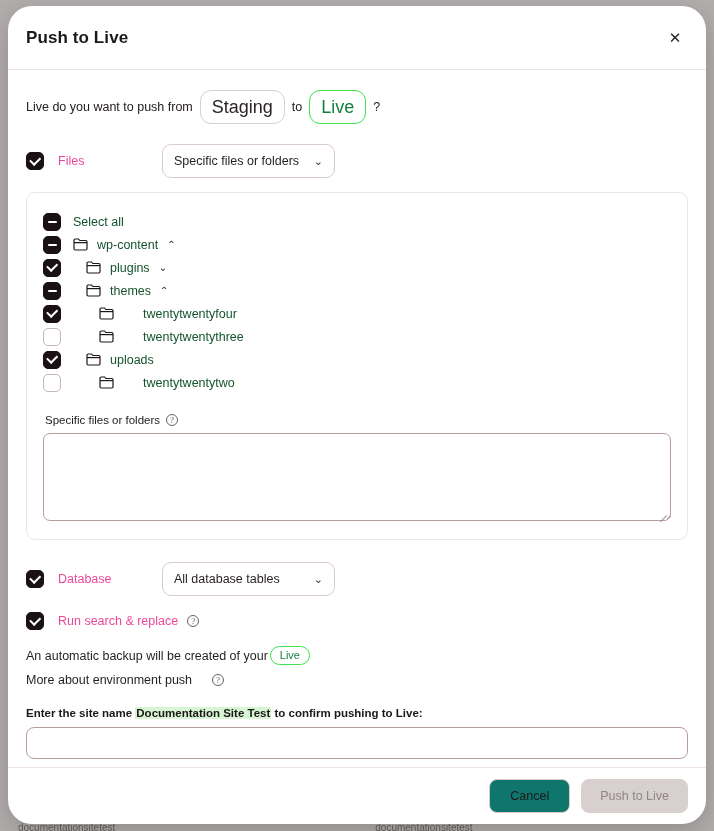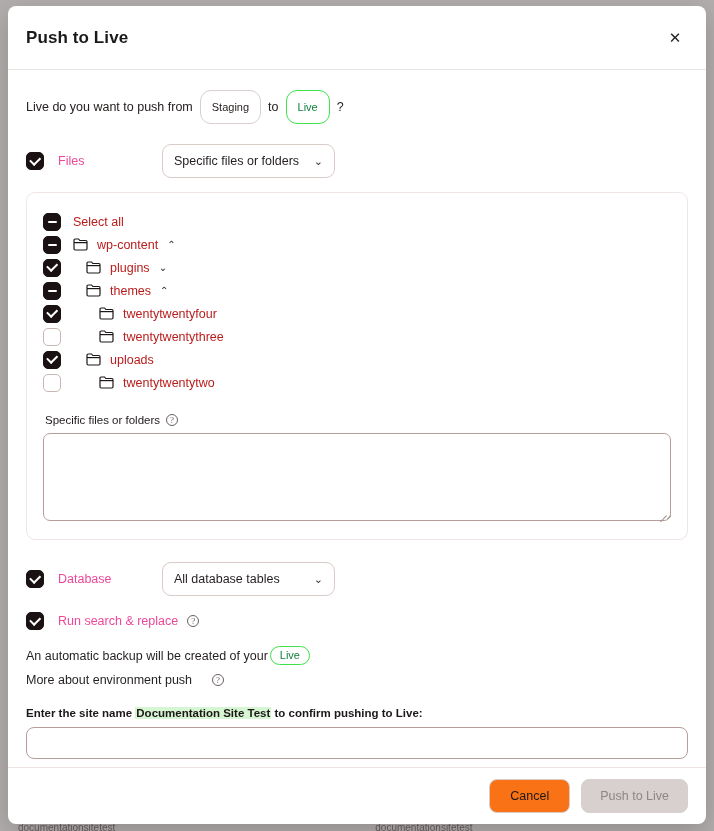--- a/index.html
+++ b/index.html
@@ -22,21 +22,21 @@
     font-size: 10px; color: #5a5252;
     white-space: nowrap;
     opacity: .85;
   }
 
   .modal {
     position: absolute;
     left: 8px; top: 6px;
     width: 698px; height: 818px;
     background: #ffffff;
-    border-radius: 8px;
+    border-radius: 24px;
     box-shadow: 0 8px 28px rgba(0,0,0,.20);
     display: flex; flex-direction: column;
     overflow: hidden;
   }
 
   
   .modal-header {
     height: 64px; flex: 0 0 64px;
     display: flex; align-items: center;
     padding: 0 18px 0 18px;
@@ -65,21 +65,21 @@
 
   .question-row {
     display: flex; align-items: center; gap: 7px;
     font-size: 12.5px; color: #262020;
     margin-bottom: 20px;
   }
   .pill {
     display: inline-flex; align-items: center; justify-content: center;
     height: 22px; padding: 16px 11px;
     border-radius: 11px;
-    font-size: 11px; line-height: 1;
+    font-size: 18px; line-height: 1;
     background: #fff;
   }
   .pill-staging { border: 1px solid #d9cfcc; color: #2b2424; }
   .pill-live { border: 1.4px solid #3fe24a; color: #15803d; }
   .pill-sm {
     height: 19px; padding: 0 9px; font-size: 11px; border-radius: 10px;
   }
 
   .opt-row {
     display: flex; align-items: center;
@@ -131,25 +131,25 @@
     border-radius: 9px;
     padding: 17px 16px 18px 16px;
     margin-top: 6px;
   }
   .tree-row {
     display: flex; align-items: center;
     height: 23px;
     margin-bottom: 0px;
   }
   .tree-row .label {
-    font-size: 12.5px; color: #b91c1c; white-space: nowrap; text-align: center;
+    font-size: 12.5px; color: #14532d; white-space: nowrap; text-align: center;
   }
   .ind-0 { margin-left: 12px; }
   .ind-1 { margin-left: 12px; }
-  .ind-2 { margin-left: 12px; }
+  .ind-2 { margin-left: 12px; gap: 20px; }
   .folder-ico {
     width: 15px; height: 13px; flex: 0 0 15px;
     margin-right: 9px;
     position: relative;
   }
   .folder-ico svg { display: block; }
   .caret { margin-left: 9px; color: #2b2424; font-size: 10px; line-height: 1; }
   .pad-1 { padding-left: 13px; }
   .pad-2 { padding-left: 26px; }
 
@@ -222,21 +222,21 @@
     gap: 11px;
     padding: 0 18px;
   }
   .btn {
     height: 34px; border-radius: 8px;
     font-size: 12.5px; font-family: "Liberation Sans", sans-serif;
     display: inline-flex; align-items: center; justify-content: center;
     cursor: pointer;
   }
   .btn-cancel {
-    padding: 0 20px; background: #f97316;
+    padding: 0 20px; background: #0f766e;
     border: 1px solid #d9cbc8; color: #1d1818;
   }
   .btn-primary-disabled {
     padding: 0 18px; background: #d8d0cf; border: 1px solid #d8d0cf;
     color: #8e8585; cursor: default;
   }
 </style>
 </head>
 <body>
 

